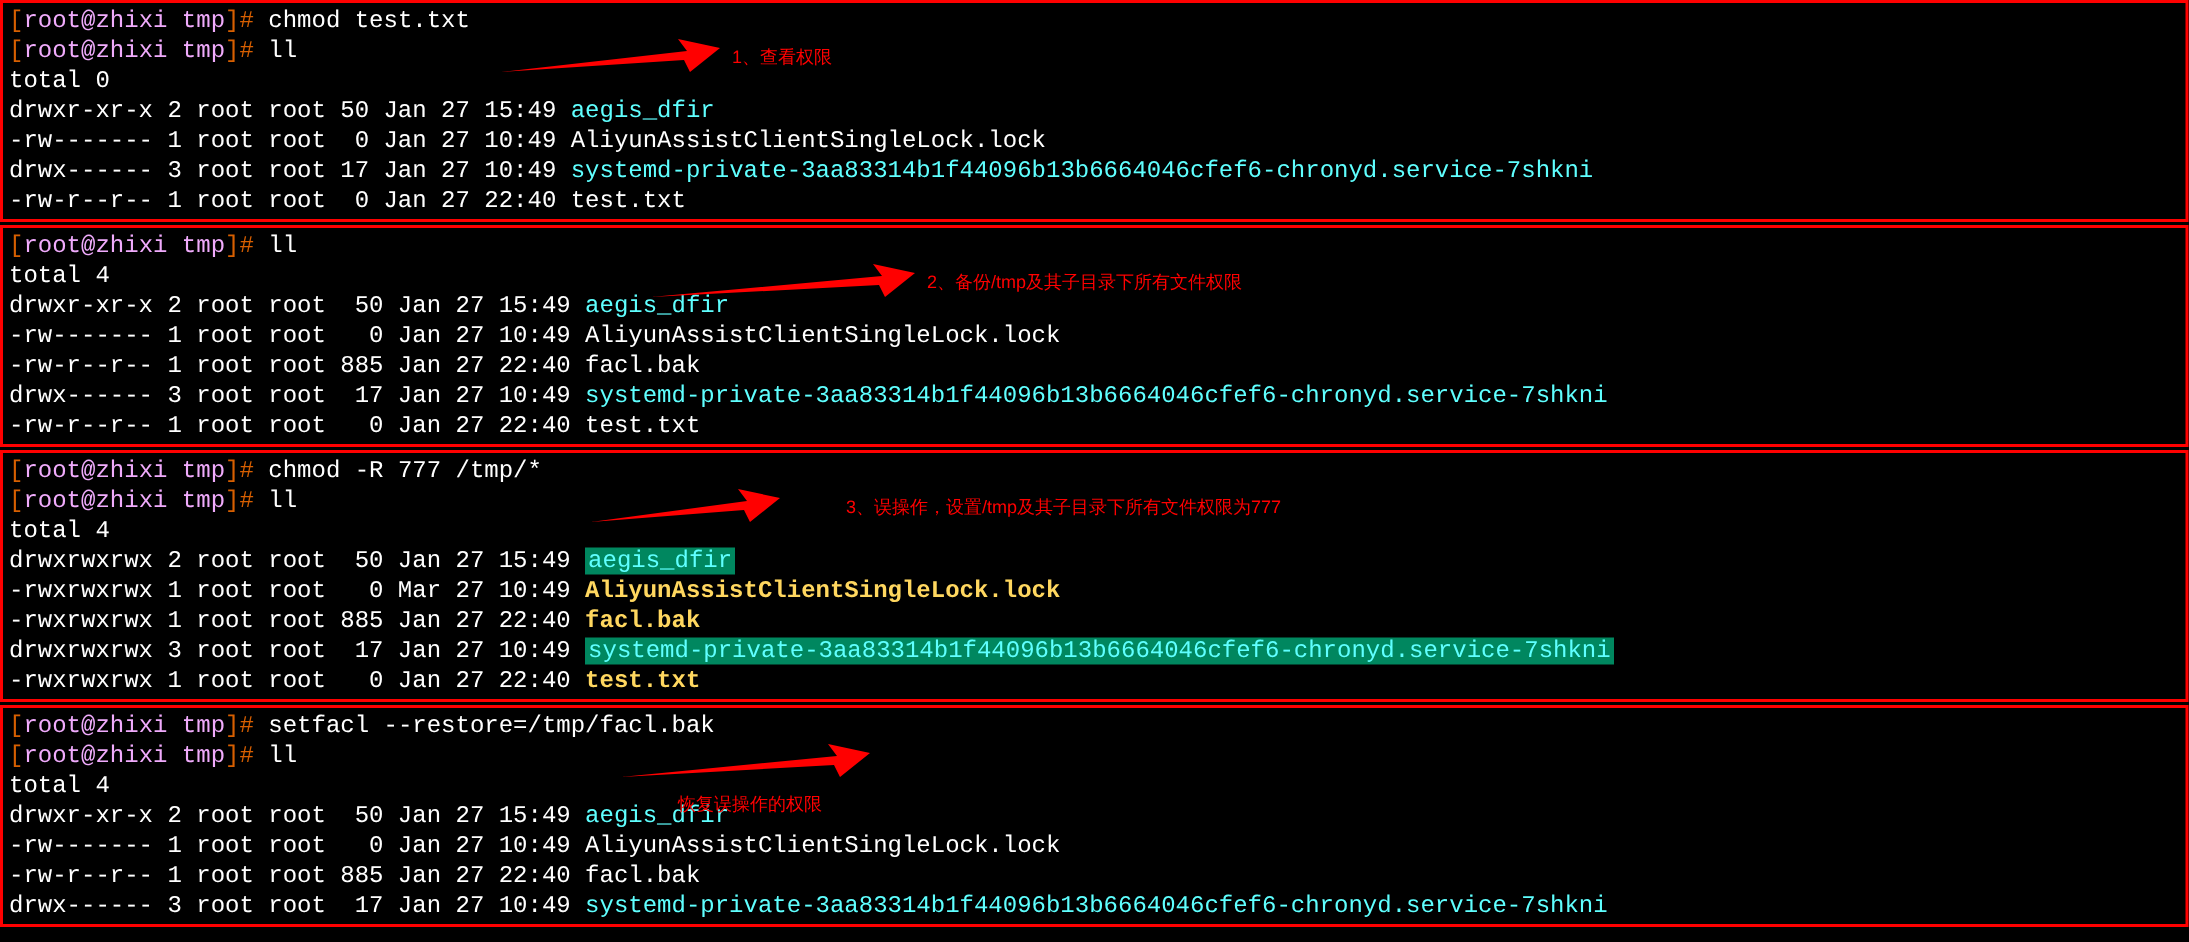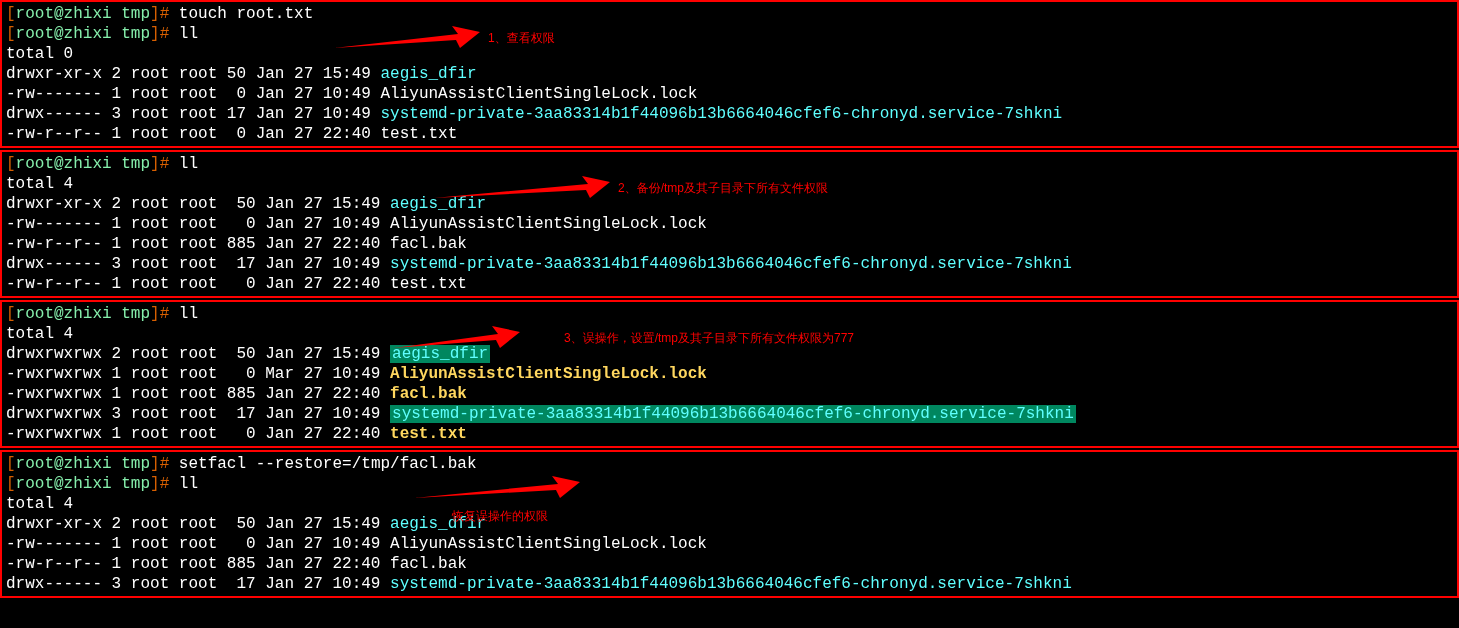--- a/index.html
+++ b/index.html
@@ -13,21 +13,21 @@
   color: #fff;
   position: relative;
 }
 .block {
   border: 2px solid #ff0000;
   margin: 0 0 2px 0;
   padding: 2px 4px;
   position: relative;
 }
 .prompt-br { color: #d75f00; }
-.prompt-text { color: #86efac; }
+.prompt-text { color: #f0abfc; }
 .white { color: #ffffff; }
 .cyan { color: #5fffff; }
 .yellow { color: #ffd75f; font-weight: bold; }
 .hl-dir { background: #00875f; color: #5fffff; padding: 0 2px; }
 .line { white-space: pre; }
 .annotation {
   position: absolute;
   color: #ff0000;
   font-family: "Microsoft YaHei", sans-serif;
   font-size: 12px;
@@ -41,21 +41,21 @@
 <body>
 
 <div id="root">
     <div class="block">
       <div class="annotation" style="top: 18px; left: 330px;">
         <svg width="150" height="36" class="arrow-svg">
           <path d="M2,28 L126,14 L120,6 L148,12 L128,28 L124,20 Z" fill="#ff0000"></path>
         </svg>
         <span style="margin-left: 6px;">1、查看权限</span>
       </div>
-      <div class="line"><span class="prompt-br">[</span><span class="prompt-text">root@zhixi tmp</span><span class="prompt-br">]# </span><span class="white">touch root.txt</span></div>
+      <div class="line"><span class="prompt-br">[</span><span class="prompt-text">root@zhixi tmp</span><span class="prompt-br">]# </span><span class="white">chmod test.txt</span></div>
       <div class="line"><span class="prompt-br">[</span><span class="prompt-text">root@zhixi tmp</span><span class="prompt-br">]# </span><span class="white">ll</span></div>
       <div class="line"><span class="white">total 0</span></div>
       <div class="line"><span class="white">drwxr-xr-x 2 root root 50 Jan 27 15:49 </span><span class="cyan">aegis_dfir</span></div>
       <div class="line"><span class="white">-rw------- 1 root root  0 Jan 27 10:49 </span><span class="white">AliyunAssistClientSingleLock.lock</span></div>
       <div class="line"><span class="white">drwx------ 3 root root 17 Jan 27 10:49 </span><span class="cyan">systemd-private-3aa83314b1f44096b13b6664046cfef6-chronyd.service-7shkni</span></div>
       <div class="line"><span class="white">-rw-r--r-- 1 root root  0 Jan 27 22:40 </span><span class="white">test.txt</span></div>
     </div>
     <div class="block">
       <div class="annotation" style="top: 18px; left: 430px;">
         <svg width="180" height="36" class="arrow-svg">
@@ -71,20 +71,21 @@
       <div class="line"><span class="white">drwx------ 3 root root  17 Jan 27 10:49 </span><span class="cyan">systemd-private-3aa83314b1f44096b13b6664046cfef6-chronyd.service-7shkni</span></div>
       <div class="line"><span class="white">-rw-r--r-- 1 root root   0 Jan 27 22:40 </span><span class="white">test.txt</span></div>
     </div>
     <div class="block">
       <div class="annotation" style="top: 18px; left: 390px; gap: 36px;">
         <svg width="130" height="36" class="arrow-svg">
           <path d="M2,28 L106,14 L100,6 L128,12 L108,28 L104,20 Z" fill="#ff0000"></path>
         </svg>
         <span style="margin-left: 6px;">3、误操作，设置/tmp及其子目录下所有文件权限为777</span>
       </div>
+      <div class="line"><span class="prompt-br">[</span><span class="prompt-text">root@zhixi tmp</span><span class="prompt-br">]# </span><span class="white">chmod -R 777 /tmp/*</span></div>
       <div class="line"><span class="prompt-br">[</span><span class="prompt-text">root@zhixi tmp</span><span class="prompt-br">]# </span><span class="white">ll</span></div>
       <div class="line"><span class="white">total 4</span></div>
       <div class="line"><span class="white">drwxrwxrwx 2 root root  50 Jan 27 15:49 </span><span class="hl-dir">aegis_dfir</span></div>
       <div class="line"><span class="white">-rwxrwxrwx 1 root root   0 Mar 27 10:49 </span><span class="yellow">AliyunAssistClientSingleLock.lock</span></div>
       <div class="line"><span class="white">-rwxrwxrwx 1 root root 885 Jan 27 22:40 </span><span class="yellow">facl.bak</span></div>
       <div class="line"><span class="white">drwxrwxrwx 3 root root  17 Jan 27 10:49 </span><span class="hl-dir">systemd-private-3aa83314b1f44096b13b6664046cfef6-chronyd.service-7shkni</span></div>
       <div class="line"><span class="white">-rwxrwxrwx 1 root root   0 Jan 27 22:40 </span><span class="yellow">test.txt</span></div>
     </div>
     <div class="block">
       <div class="annotation" style="top: 18px; left: 410px; flex-direction: column;">

